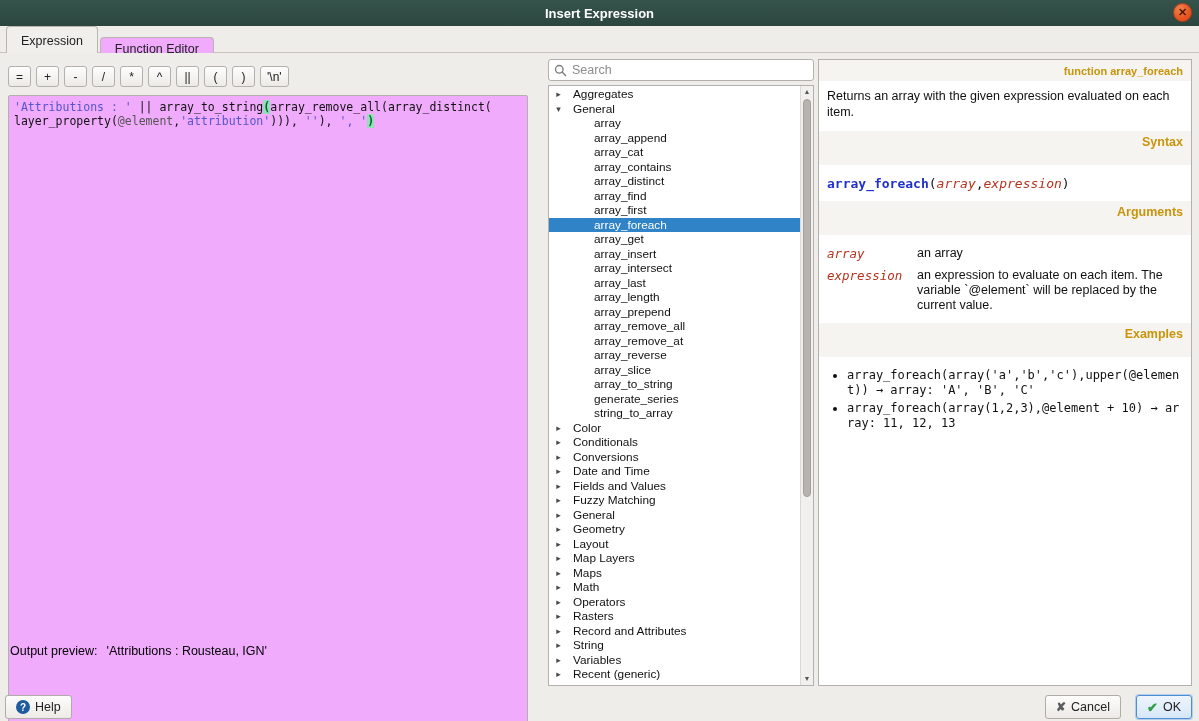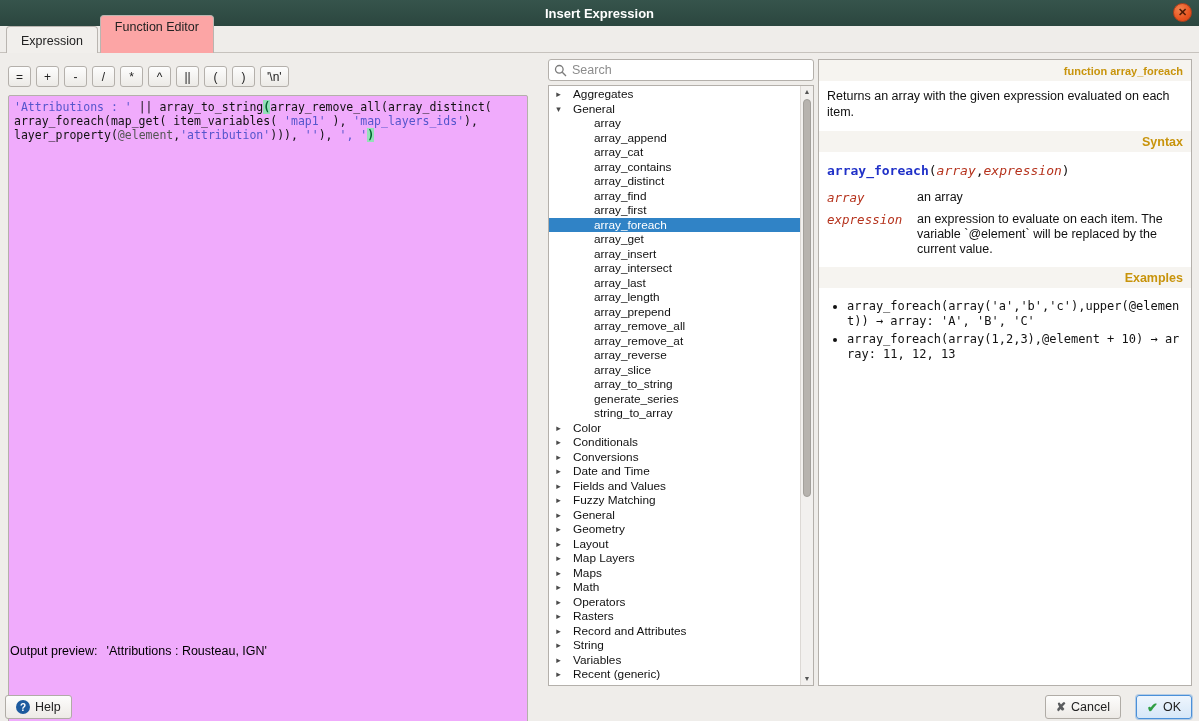--- a/index.html
+++ b/index.html
@@ -33,23 +33,23 @@
   .tabstrip {
     position:absolute; top:26px; left:0; width:1199px; height:27px;
     display:flex; align-items:flex-end; padding-left:6px;
   }
   .tabstrip::after {
     content:""; position:absolute; left:0; right:0; bottom:0;
     border-bottom:1px solid #c6c2bd; z-index:0;
   }
   .tab {
     position:relative; z-index:1;
-    height:38px; padding:4px 14px 0; margin-right:2px;
+    height:16px; padding:4px 14px 0; margin-right:2px;
     font-size:12.5px; color:#222;
-    background:#fca5a5;
+    background:#f0abfc;
     border:1px solid #b9b5b0; border-bottom:none;
     border-radius:4px 4px 0 0;
   }
   .tab.active {
     z-index:2; height:27px; padding-top:7px;
     background:#f1efec;
   }
 
   
   .op-toolbar { position:absolute; left:8px; top:66px; display:flex; gap:5px; }
@@ -118,21 +118,21 @@
     position:absolute; left:818px; top:59px; width:374px; height:627px;
     background:#fff; border:1px solid #b4b0ab; overflow:hidden;
     font-size:12.5px; color:#111;
   }
   .help-title {
     text-align:right; padding:5px 8px 4px; background:#f6f4f0;
     color:#c8940c; font-weight:bold; font-size:11px;
   }
   .help-desc { padding:7px 8px 2px; line-height:16px; }
   .help-header {
-    text-align:right; padding:4px 8px 3px; background:#f6f4f0;
+    text-align:right; padding:4px 8px 16px; background:#f6f4f0;
     color:#c8940c; font-weight:bold; font-size:12.5px; margin-top:9px;
   }
   .syntax-line { padding:11px 8px 1px; font-family:"DejaVu Sans Mono", monospace; font-size:13px; }
   .fn-name { color:#2031c8; font-weight:bold; }
   .param { color:#b5321c; font-style:italic; }
   .args { padding:11px 8px 1px; display:grid; grid-template-columns:90px 1fr; row-gap:7px; }
   .arg-name { font-family:"DejaVu Sans Mono", monospace; font-style:italic; color:#b5321c; font-size:12.5px; }
   .arg-desc { line-height:15px; }
   .examples { margin:11px 10px 0 28px; font-family:"DejaVu Sans Mono", monospace; font-size:12px; line-height:15px; }
   .examples li { margin-bottom:3px; word-break:break-all; }
@@ -182,21 +182,20 @@
     <button class="op-btn">*</button>
     <button class="op-btn">^</button>
     <button class="op-btn">||</button>
     <button class="op-btn">(</button>
     <button class="op-btn">)</button>
     <button class="op-btn">'\n'</button>
   </div>
 
 <div class="editor">
     <div class="code-line"><span class="tok-str">'Attributions : '</span><span class="tok-plain"> || array_to_string</span><span class="tok-match">(</span><span class="tok-plain">array_remove_all(array_distinct(</span></div>
-    <div class="code-line"><span class="tok-plain">array_foreach(map_get( item_variables( </span><span class="tok-str">'map1'</span><span class="tok-plain"> ), </span><span class="tok-str">'map_layers_ids'</span><span class="tok-plain">),</span></div>
     <div class="code-line"><span class="tok-plain">layer_property(</span><span class="tok-var">@element</span><span class="tok-plain">,</span><span class="tok-str">'attribution'</span><span class="tok-plain">))), </span><span class="tok-str">''</span><span class="tok-plain">), </span><span class="tok-str">', '</span><span class="tok-match">)</span></div>
   </div>
 
 <div class="output-preview">
   <span>Output preview:</span><span class="preview-value">'Attributions : Rousteau, IGN'</span>
 </div>
 
 <div class="search-box">
   <svg class="search-icon" width="13" height="13" viewBox="0 0 13 13">
     <circle cx="5.3" cy="5.3" r="3.8" fill="none" stroke="#7a7a7a" stroke-width="1.3"></circle>
@@ -356,20 +355,21 @@
     <div class="sb-thumb"></div>
     <div class="sb-arrow down">▼</div>
   </div>
 </div>
 
 <div class="help-panel">
   <div class="help-title">function array_foreach</div>
   <div class="help-desc">Returns an array with the given expression evaluated on each item.</div>
   <div class="help-header">Syntax</div>
   <div class="syntax-line"><span class="fn-name">array_foreach</span>(<span class="param">array</span>,<span class="param">expression</span>)</div>
+  <div class="help-header">Arguments</div>
   <div class="args">
       <div class="arg-name">array</div>
       <div class="arg-desc">an array</div>
       <div class="arg-name">expression</div>
       <div class="arg-desc">an expression to evaluate on each item. The variable `@element` will be replaced by the current value.</div>
     </div>
   <div class="help-header">Examples</div>
   <ul class="examples">
       <li>array_foreach(array('a','b','c'),upper(@element)) → array: 'A', 'B', 'C'</li>
       <li>array_foreach(array(1,2,3),@element + 10) → array: 11, 12, 13</li>

